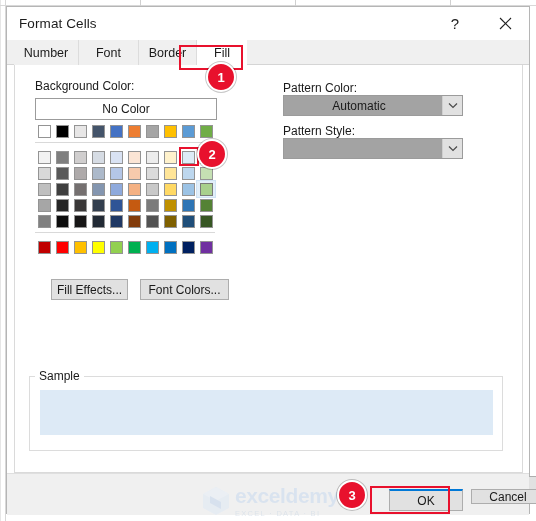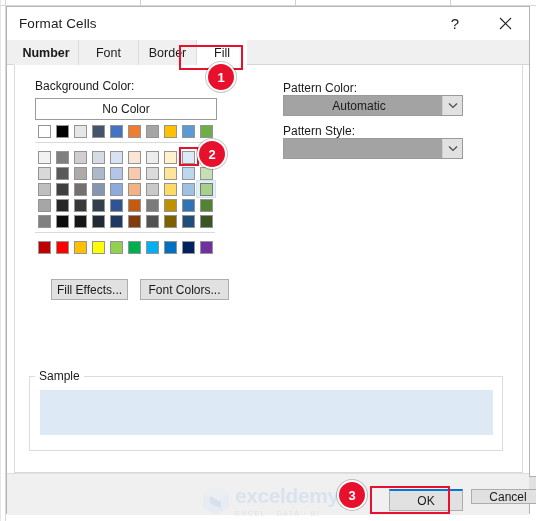--- a/index.html
+++ b/index.html
@@ -298,21 +298,21 @@
       <svg width="13" height="13" viewBox="0 0 13 13" aria-hidden="true">
         <line x1="1" y1="1" x2="12" y2="12" stroke="#202020" stroke-width="1.1"></line>
         <line x1="12" y1="1" x2="1" y2="12" stroke="#202020" stroke-width="1.1"></line>
       </svg>
     </div>
   </div>
 
   <div class="tabstrip"></div>
   <div class="tabstrip-underline"></div>
 
-  <div class="tab" style="left:7px; width:65px;font-weight:bold;">
+  <div class="tab" style="left:7px; width:65px;">
     <span>Number</span>
   </div>
   <div class="tab" style="left:72px; width:60px;">
     <span>Font</span>
   </div>
   <div class="tab" style="left:132px; width:58px;">
     <span>Border</span>
   </div>
   <div class="tab active" style="left:190px; width:50px;">
     <span>Fill</span>

